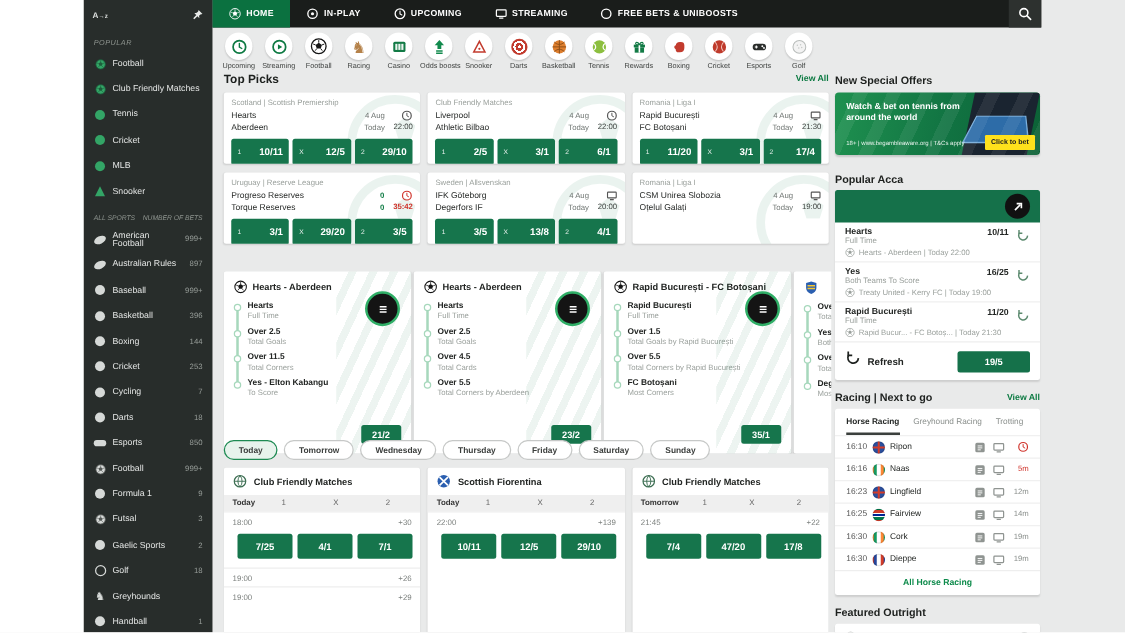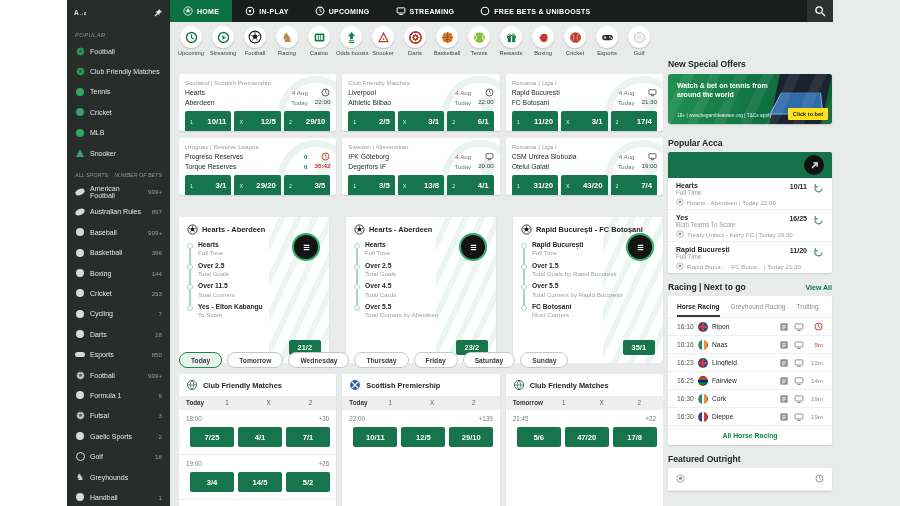--- a/index.html
+++ b/index.html
@@ -39,21 +39,21 @@
   .tp .meta{display:flex;gap:7px;align-items:flex-start;position:relative;z-index:1}
   .tp .mcol{display:flex;flex-direction:column;align-items:flex-end;font-size:6.2px;color:#6f7572;line-height:1.55}
   .tp .mcol .tm{color:#3d423f}
   .tp .scr{color:#0c7a42;font-weight:bold}
   .tp .red{color:#d0342c;font-weight:bold}
   .odds{display:flex;gap:3px;margin-top:3px;position:relative;z-index:1}
   .ob{flex:1;height:21px;background:#16754c;border-radius:2px;color:#fff;display:flex;align-items:center;justify-content:space-between;padding:0 5px;cursor:pointer}
   .ob .s{font-size:5.3px;opacity:.9}
   .ob .v{font-size:7.8px;font-weight:bold}
   
-  .bb-row{position:absolute;left:179px;top:217px;width:486px;height:146px;display:flex;gap:17px;overflow:hidden;z-index:2}
+  .bb-row{position:absolute;left:179px;top:217px;width:486px;height:146px;display:flex;gap:2px;overflow:hidden;z-index:2}
   .bb{background:#fff;border-radius:2px;width:150px;flex:none;box-sizing:border-box;padding:7px 8px;position:relative;overflow:hidden;box-shadow:0 1px 1.5px rgba(0,0,0,.12);cursor:pointer}
   .bb::after{content:"";position:absolute;right:-10px;top:0;width:70px;height:100%;background:repeating-linear-gradient(115deg,transparent 0 9px,rgba(23,117,74,.08) 9px 15px);pointer-events:none}
   .bb .hd{display:flex;align-items:center;gap:4px;font-size:7.4px;font-weight:bold;color:#232624;white-space:nowrap}
   .bbc{position:absolute;right:9px;top:16px;width:24px;height:24px;background:#141414;border:2px solid #2fae66;border-radius:50%;display:flex;align-items:center;justify-content:center;z-index:1}
   .bb ul{list-style:none;margin:6px 0 0;padding:0 0 0 11px;position:relative}
   .bb ul::before{content:"";position:absolute;left:2px;top:6px;bottom:10px;width:1.5px;background:#a7d8bc}
   .bb li{position:relative;margin-bottom:4.5px;line-height:1.25}
   .bb li::before{content:"";position:absolute;left:-11px;top:2px;width:4px;height:4px;border:1.5px solid #a7d8bc;border-radius:50%;background:#fff}
   .bb li .t{font-size:6.7px;font-weight:bold;color:#232624;display:block;white-space:nowrap}
   .bb li .m{font-size:6.2px;color:#9aa09c;display:block;white-space:nowrap}
@@ -494,20 +494,24 @@
             <circle cx="6" cy="6.4" r=".7" fill="#c4c8c6"></circle>
             <circle cx="9.2" cy="5.9" r=".7" fill="#c4c8c6"></circle>
             <circle cx="7.4" cy="9.1" r=".7" fill="#c4c8c6"></circle>
             <circle cx="10.3" cy="8.6" r=".7" fill="#c4c8c6"></circle>
           </svg>
         </span>
         <div class="lbl">Golf</div>
       </div>
     </div>
 
+  <div class="sec-head" style="top:58px">
+    <span>Top Picks</span>
+    <a class="va">View All</a>
+  </div>
   <div class="tp-grid" id="tp-grid">
       <div class="tp">
         <div class="lg">Scotland | Scottish Premiership</div>
     <div class="mid">
           <div class="names">Hearts<br>Aberdeen</div>
           <div class="meta">
             <div class="mcol">
               <span>4 Aug</span>
               <span>Today</span>
             </div>
@@ -690,34 +694,20 @@
               <span style="display:inline-flex">
                 <svg width="9" height="9" viewBox="0 0 16 16" xmlns="http://www.w3.org/2000/svg">
                   <rect x="1.8" y="3" width="12.4" height="8.2" rx="1" fill="none" stroke="#555" stroke-width="1.6"></rect>
                   <path d="M5.3 13.6h5.4" stroke="#555" stroke-width="1.6"></path>
                 </svg>
               </span>
               <span class="tm">19:00</span>
             </div>
           </div>
         </div>
-    <div class="odds">
-          <span class="ob">
-            <span class="s">1</span>
-            <span class="v">31/20</span>
-          </span>
-          <span class="ob">
-            <span class="s">X</span>
-            <span class="v">43/20</span>
-          </span>
-          <span class="ob">
-            <span class="s">2</span>
-            <span class="v">7/4</span>
-          </span>
-        </div>
       </div>
     </div>
 
   <div class="bb-row" id="bb-row">
       <div class="bb">
         <div class="hd">
           <span style="display:inline-flex">
             <svg width="11" height="11" viewBox="0 0 16 16" xmlns="http://www.w3.org/2000/svg">
               <circle cx="8" cy="8" r="6.7" fill="#ffffff" stroke="#151515" stroke-width="1.2"></circle>
               <path d="M8 4.7l2.9 2.1-1.1 3.3H6.2L5.1 6.8z" fill="#151515"></path>
@@ -887,40 +877,34 @@
         <div class="fd-match">
           <div class="fd-names">Monopoli<br>AS Sambiase</div>
           <span class="fd-ob">7/25</span>
           <span class="fd-ob">4/1</span>
           <span class="fd-ob">7/1</span>
         </div>
         <div class="fd-time">
           <span>19:00</span>
           <span>+26</span>
         </div>
-        <div class="fd-match">
-          <div class="fd-names">Latina<br>L'Aquila Calcio 1927</div>
-          <span class="fd-ob">3/4</span>
-          <span class="fd-ob">14/5</span>
-          <span class="fd-ob">5/2</span>
-        </div>
         <div class="fd-time">
           <span>19:00</span>
           <span>+29</span>
         </div>
       </div>
       <div class="fd-col">
         <div class="fd-hd">
           <span style="display:inline-flex">
             <svg width="12" height="12" viewBox="0 0 16 16" xmlns="http://www.w3.org/2000/svg">
               <circle cx="8" cy="8" r="6.6" fill="#2b5fb0"></circle>
               <path d="M3.5 3.5l9 9M12.5 3.5l-9 9" stroke="#fff" stroke-width="1.8"></path>
             </svg>
           </span>
-          <span>Scottish Premiership</span>
+          <span>Scottish Fiorentina</span>
         </div>
     <div class="fd-sub">
           <span class="t" style="font-weight:bold;color:#333">Today</span>
           <span class="c">1</span>
           <span class="c">X</span>
           <span class="c">2</span>
         </div>
         <div class="fd-time">
           <span>22:00</span>
           <span>+139</span>
@@ -947,21 +931,21 @@
           <span class="c">1</span>
           <span class="c">X</span>
           <span class="c">2</span>
         </div>
         <div class="fd-time">
           <span>21:45</span>
           <span>+22</span>
         </div>
         <div class="fd-match">
           <div class="fd-names">Nottingham Forest<br>Fiorentina</div>
-          <span class="fd-ob">5/6</span>
+          <span class="fd-ob">7/4</span>
           <span class="fd-ob">47/20</span>
           <span class="fd-ob">17/8</span>
         </div>
       </div>
     </div>
 
   <div class="right-col">
     <div class="r-head">
       <span>New Special Offers</span>
     </div>
@@ -1059,20 +1043,28 @@
                 <svg width="8" height="8" viewBox="0 0 16 16" xmlns="http://www.w3.org/2000/svg">
                   <circle cx="8" cy="8" r="6.7" fill="transparent" stroke="#9aa09c" stroke-width="1.2"></circle>
                   <path d="M8 4.7l2.9 2.1-1.1 3.3H6.2L5.1 6.8z" fill="#9aa09c"></path>
                   <path d="M8 4.7V2.4M10.9 6.8l2.2-.8M9.8 10.1l1.4 1.9M6.2 10.1l-1.4 1.9M5.1 6.8l-2.2-.8" stroke="#9aa09c" stroke-width=".9"></path>
                 </svg>
               </span>
               <span>Rapid Bucur... - FC Botoș... | Today 21:30</span>
             </div>
           </div>
         </div>
+      <div class="acca-ft">
+        <span id="acca-refresh-icon"><svg width="13" height="13" viewBox="0 0 16 16" xmlns="http://www.w3.org/2000/svg">
+              <path d="M13.2 8A5.2 5.2 0 113.6 5" fill="none" stroke="#1e221f" stroke-width="1.7"></path>
+              <path d="M3.2 1.4v3.9h3.9" fill="none" stroke="#1e221f" stroke-width="1.7"></path>
+            </svg></span>
+        <span class="rl">Refresh</span>
+        <span class="acca-total">19/5</span>
+      </div>
     </div>
 
     <div class="r-head mt9">
       <span>Racing | Next to go</span>
       <a class="va">View All</a>
     </div>
     <div class="rc">
       <div class="rc-tabs" id="rc-tabs">
           <div class="rc-tab active">Horse Racing</div>
           <div class="rc-tab">Greyhound Racing</div>

